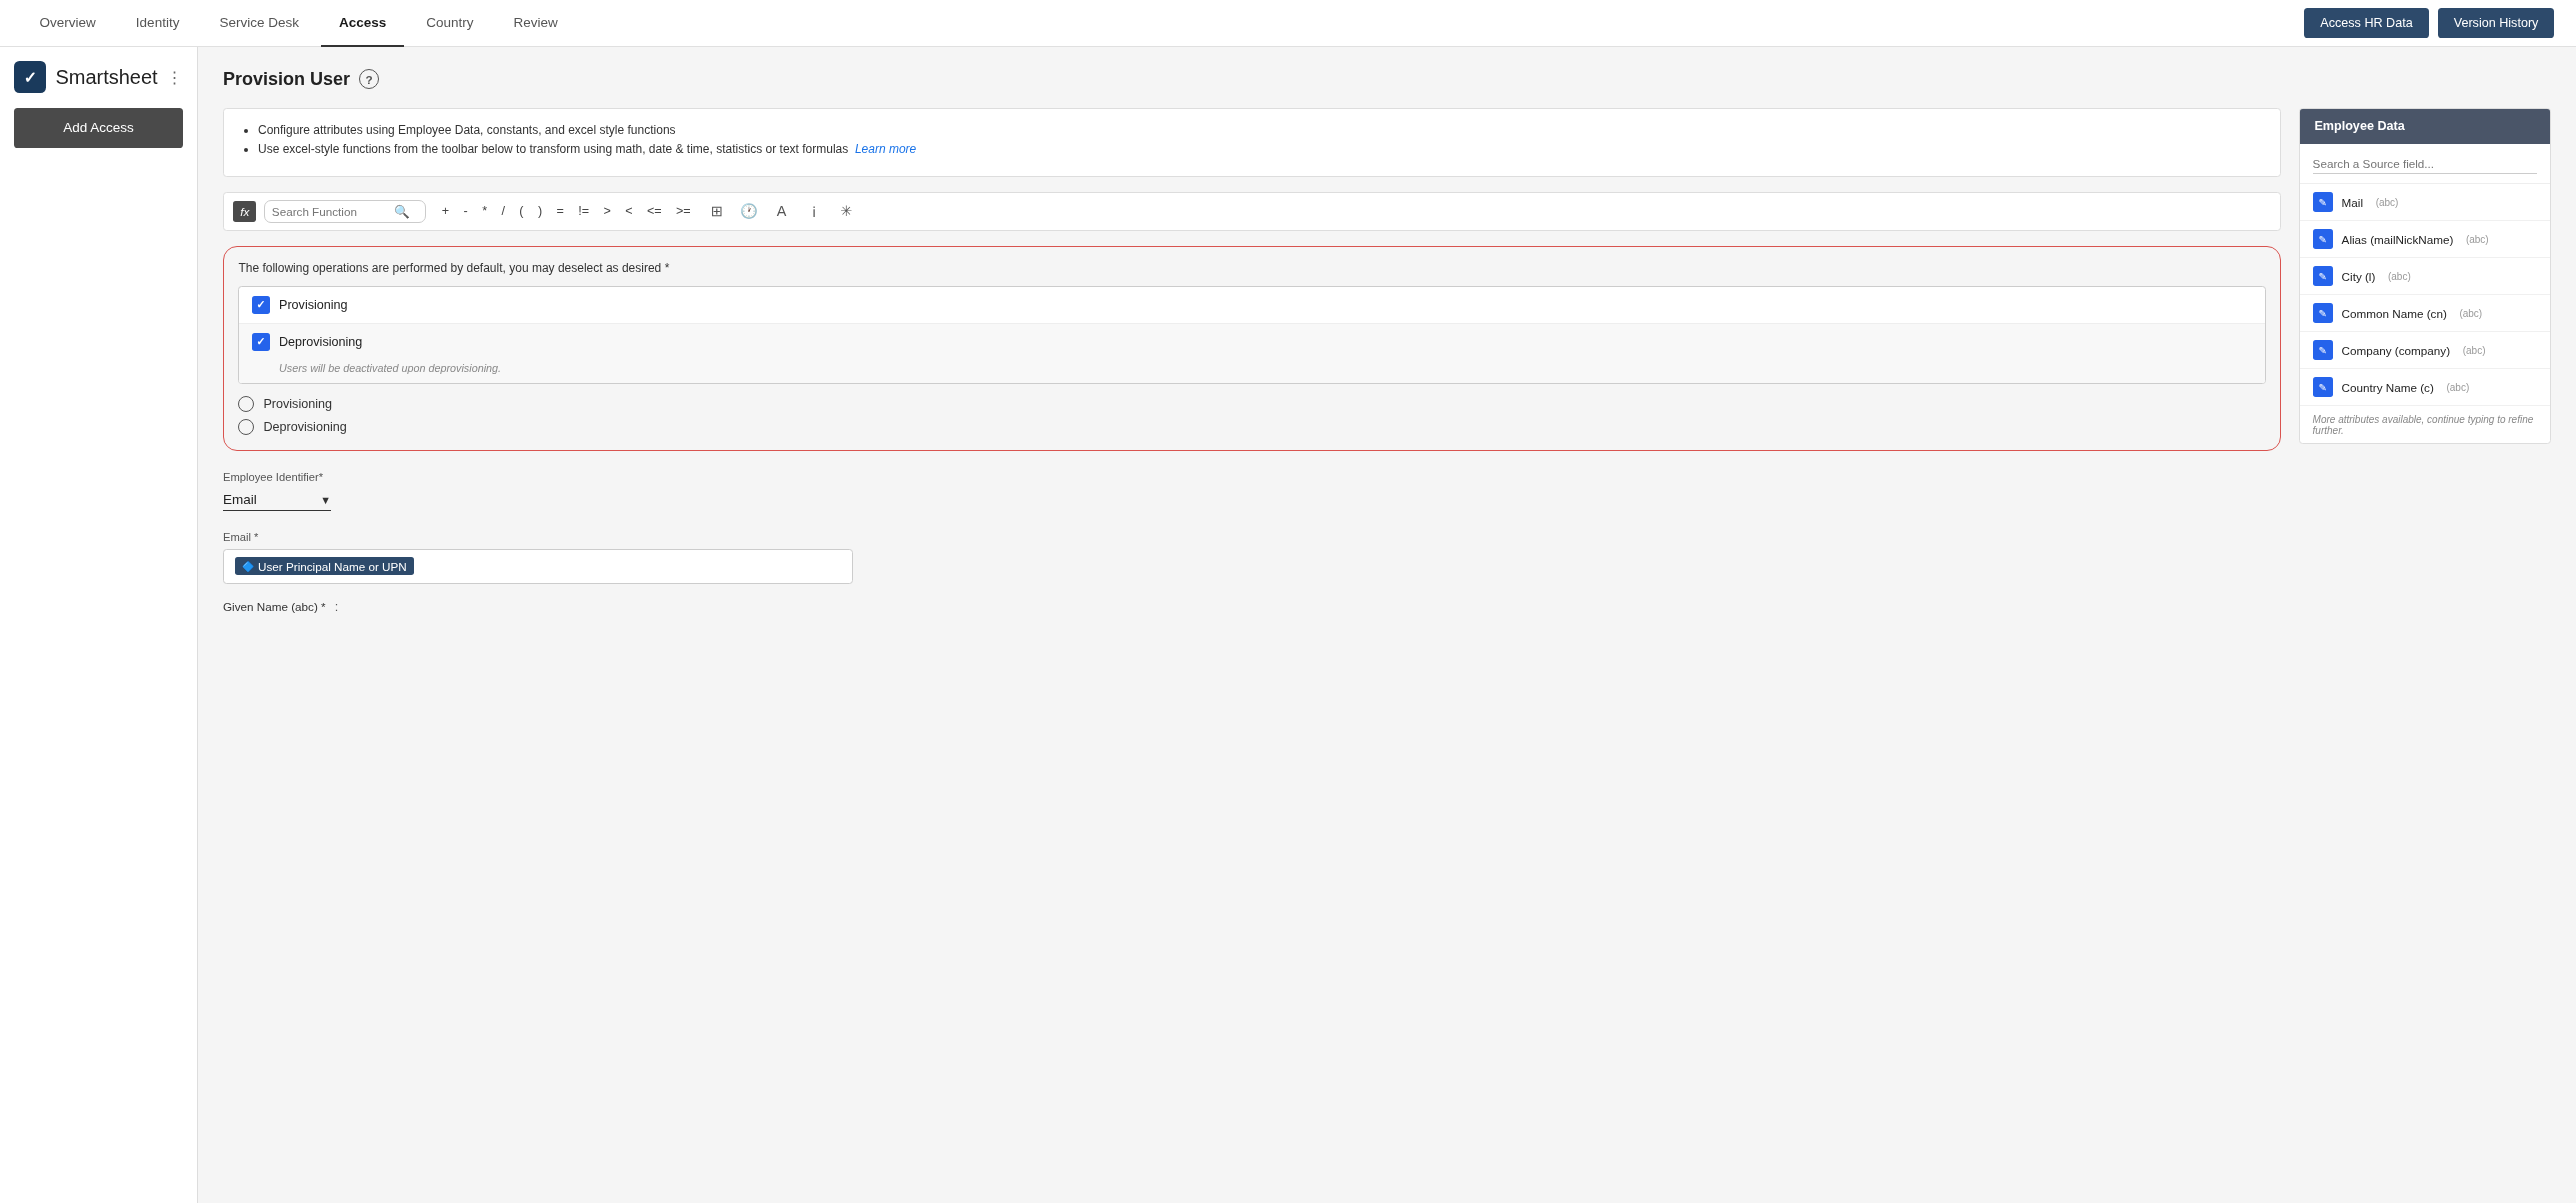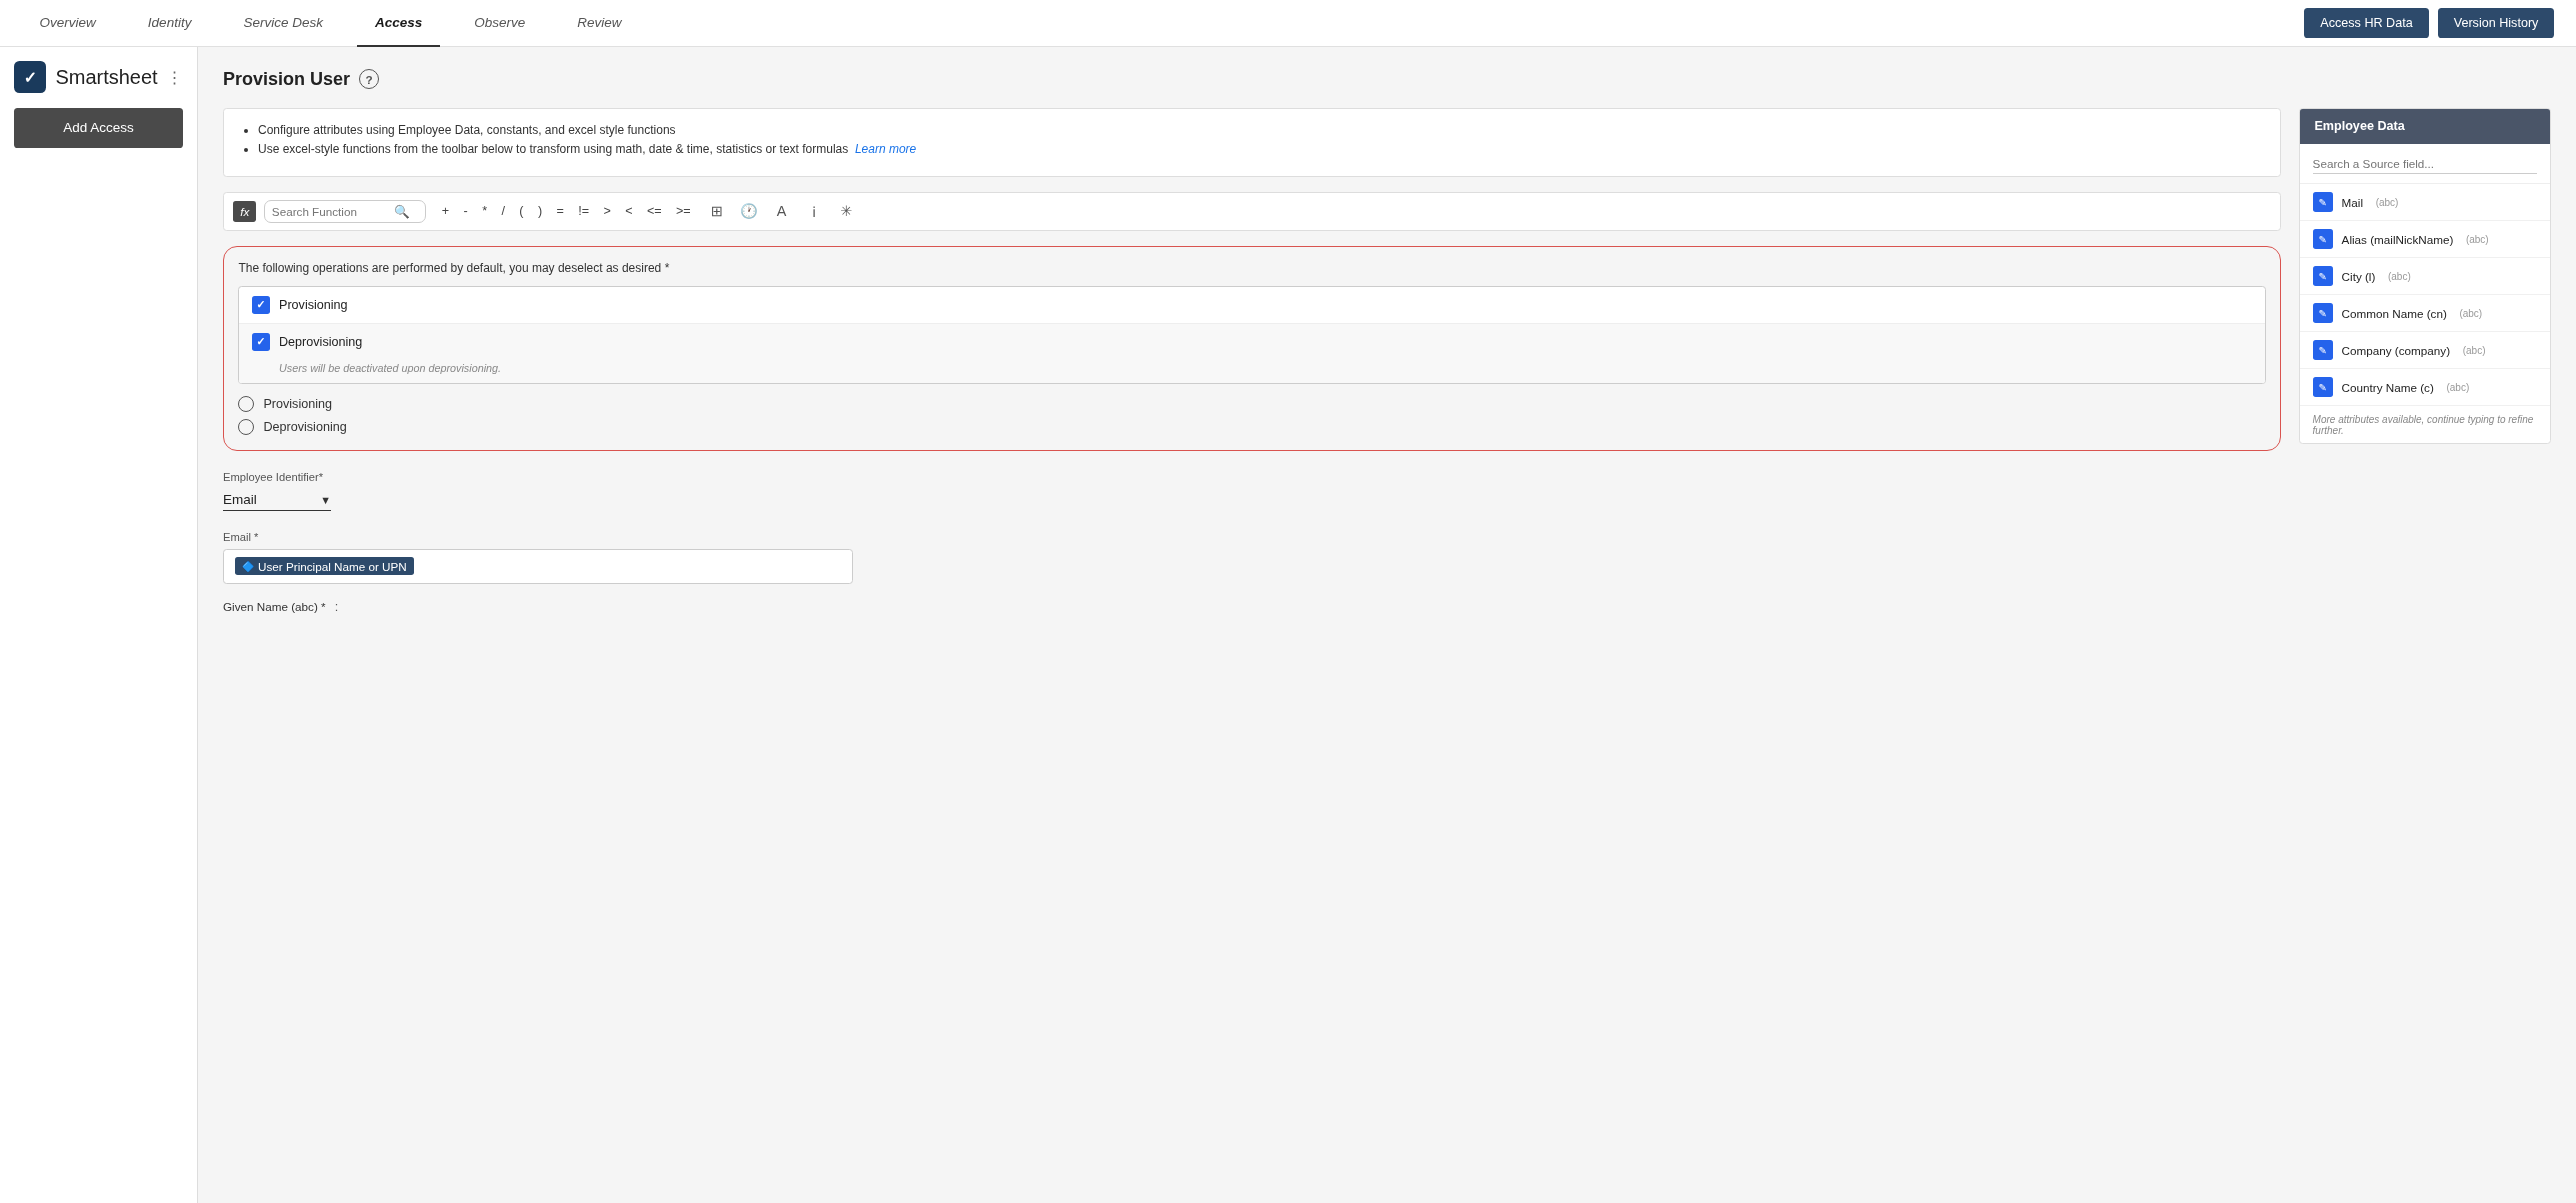--- a/index.html
+++ b/index.html
@@ -4,21 +4,21 @@
   <style>
     * { box-sizing: border-box; margin: 0; padding: 0; }
     body { font-family: -apple-system, BlinkMacSystemFont, 'Segoe UI', Arial, sans-serif; font-size: 12.6px; background: #f5f5f5; color: #333; }
 
     
     .top-nav {
       display: flex; align-items: center; justify-content: space-between;
       background: #fff; border-bottom: 1.8px solid #e0e0e0;
       padding: 0 21.6px; height: 47px;
     }
-    .nav-tabs { display: flex; gap: 16px; font-style: italic; }
+    .nav-tabs { display: flex; gap: 4px; }
     .nav-tab {
       padding: 14.4px 18px; font-size: 13.5px; color: #555; cursor: pointer;
       border-bottom: 2.7px solid transparent; margin-bottom: -1.8px;
       text-decoration: none;
     }
     .nav-tab.active { color: #1a1a1a; font-weight: 600; border-bottom-color: #333; }
     .nav-actions { display: flex; gap: 9px; }
     .nav-btn {
       background: #2d4a6b; color: #fff; border: none; border-radius: 3.6px;
       padding: 8px 16px; font-size: 12.6px; cursor: pointer; font-weight: 500;
@@ -203,21 +203,21 @@
   </style>
 </head>
 <body>
 
 <nav class="top-nav">
   <div class="nav-tabs">
     <a class="nav-tab">Overview</a>
     <a class="nav-tab">Identity</a>
     <a class="nav-tab">Service Desk</a>
     <a class="nav-tab active">Access</a>
-    <a class="nav-tab">Observe</a>
+    <a class="nav-tab">Country</a>
     <a class="nav-tab">Review</a>
   </div>
   <div class="nav-actions">
     <button class="nav-btn">Access HR Data</button>
     <button class="nav-btn">Version History</button>
   </div>
 </nav>
 
 <div class="layout">
 

